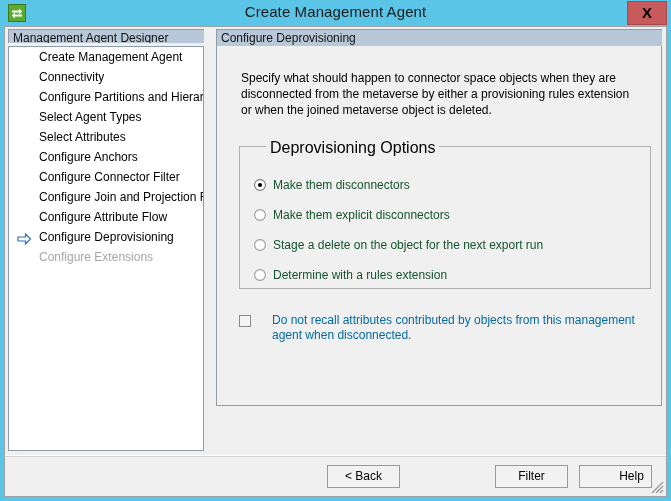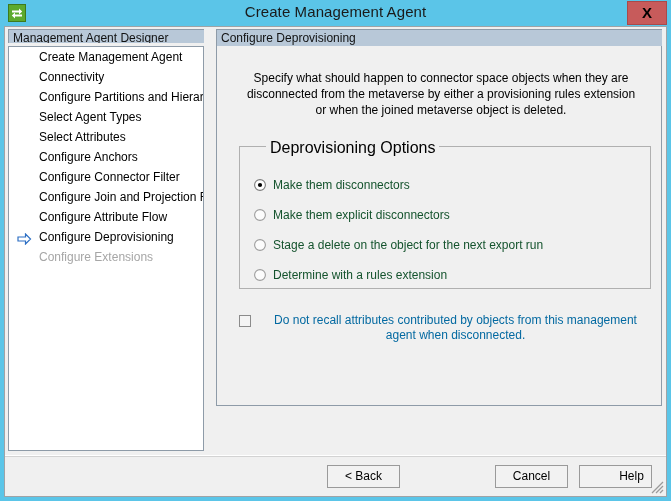--- a/index.html
+++ b/index.html
@@ -140,21 +140,20 @@
   }
   #right-body {
     position: absolute;
     left: 4px; top: 19px;
     width: 446px;
     height: 360px;
     background: #f0f0f0;
     border: 1px solid #8e9ba8;
     border-top: none;
     box-sizing: border-box;
-    text-align: center;
   }
   #description {
     position: absolute;
     left: 24px; top: 24px;
     width: 400px;
     font-size: 12px;
     line-height: 16px;
     color: #000000;
   }
   
@@ -367,21 +366,21 @@
           <span id="recall-label">Do not recall attributes contributed by objects from this management agent when disconnected.</span>
         </div>
 
       </div>
     </div>
 
     <div id="footer-sep"></div>
     <div id="footer">
       <div class="dlg-button" style="left:322px;">&lt; Back</div>
       <div class="dlg-button default" style="left:406px;">Next &gt;</div>
-      <div class="dlg-button" style="left:490px;">Cancel</div>
+      <div class="dlg-button" style="left:490px;">Filter</div>
       <div class="dlg-button" style="left:574px;padding-left:32px;">Help</div>
       <span id="grip">
         <svg width="14" height="14" viewBox="0 0 14 14">
           <g stroke="#9a9a9a" stroke-width="1.3">
             <line x1="13" y1="2" x2="2" y2="13"></line>
             <line x1="13" y1="6" x2="6" y2="13"></line>
             <line x1="13" y1="10" x2="10" y2="13"></line>
           </g>
         </svg>
       </span>

